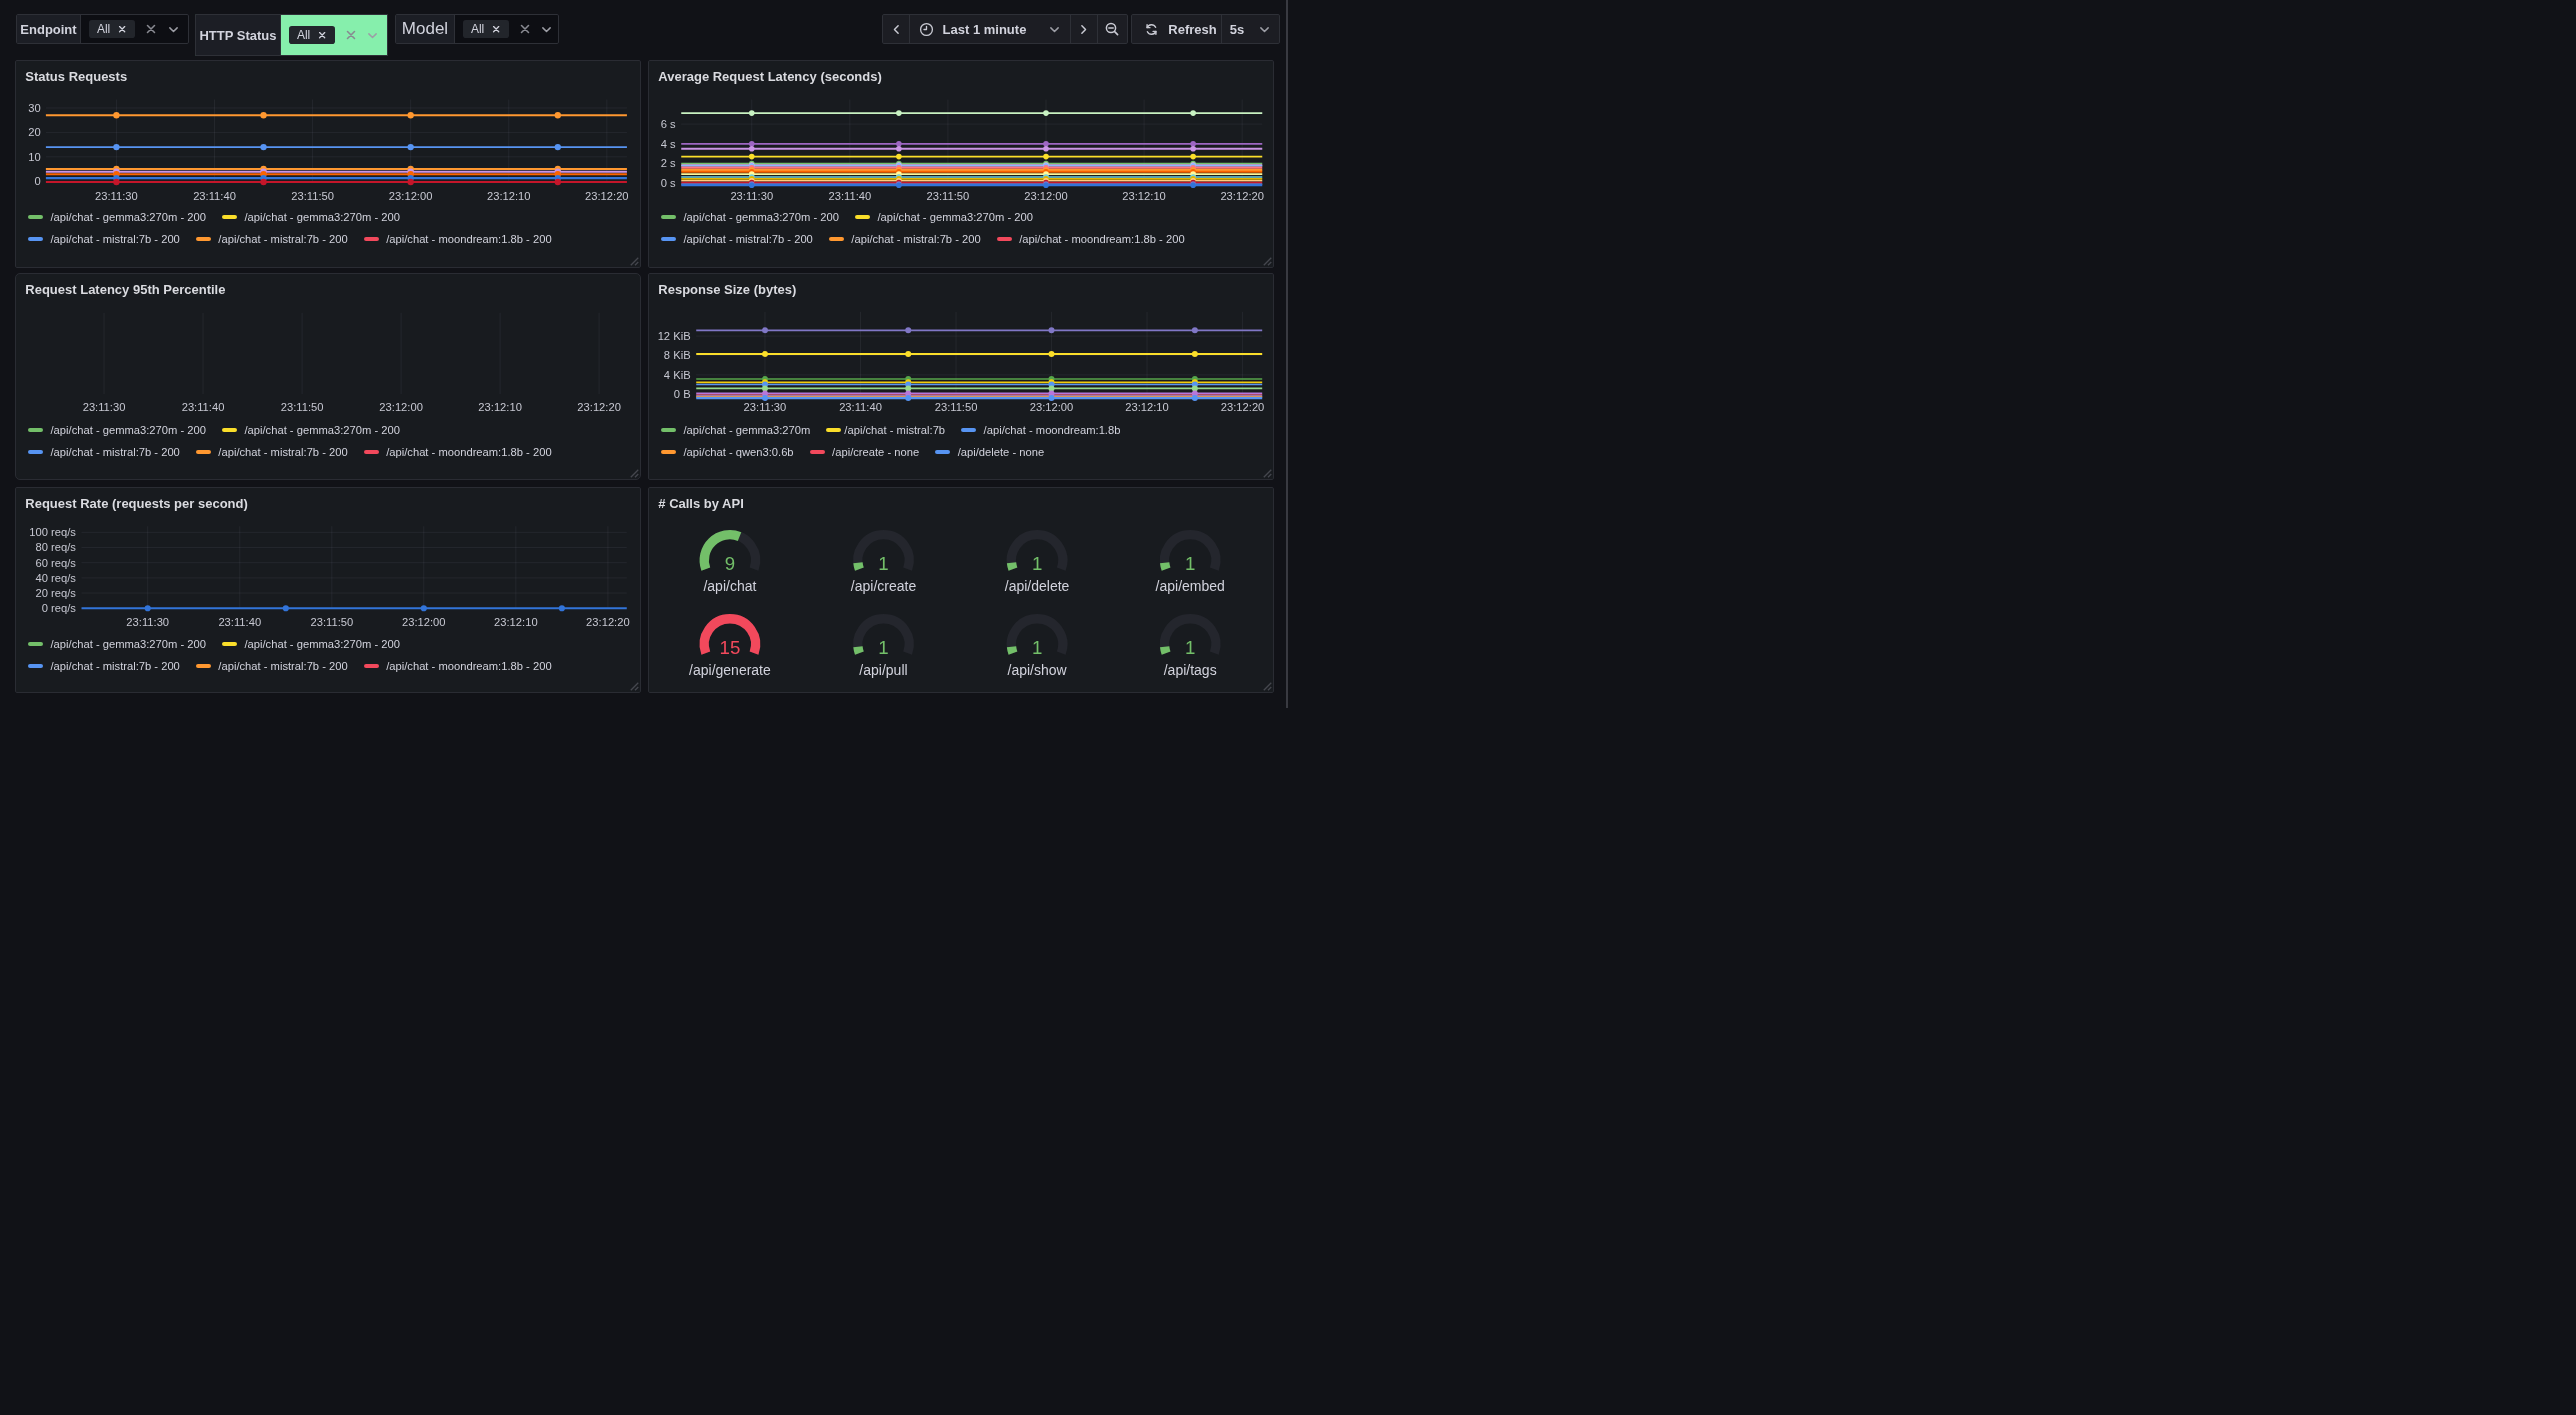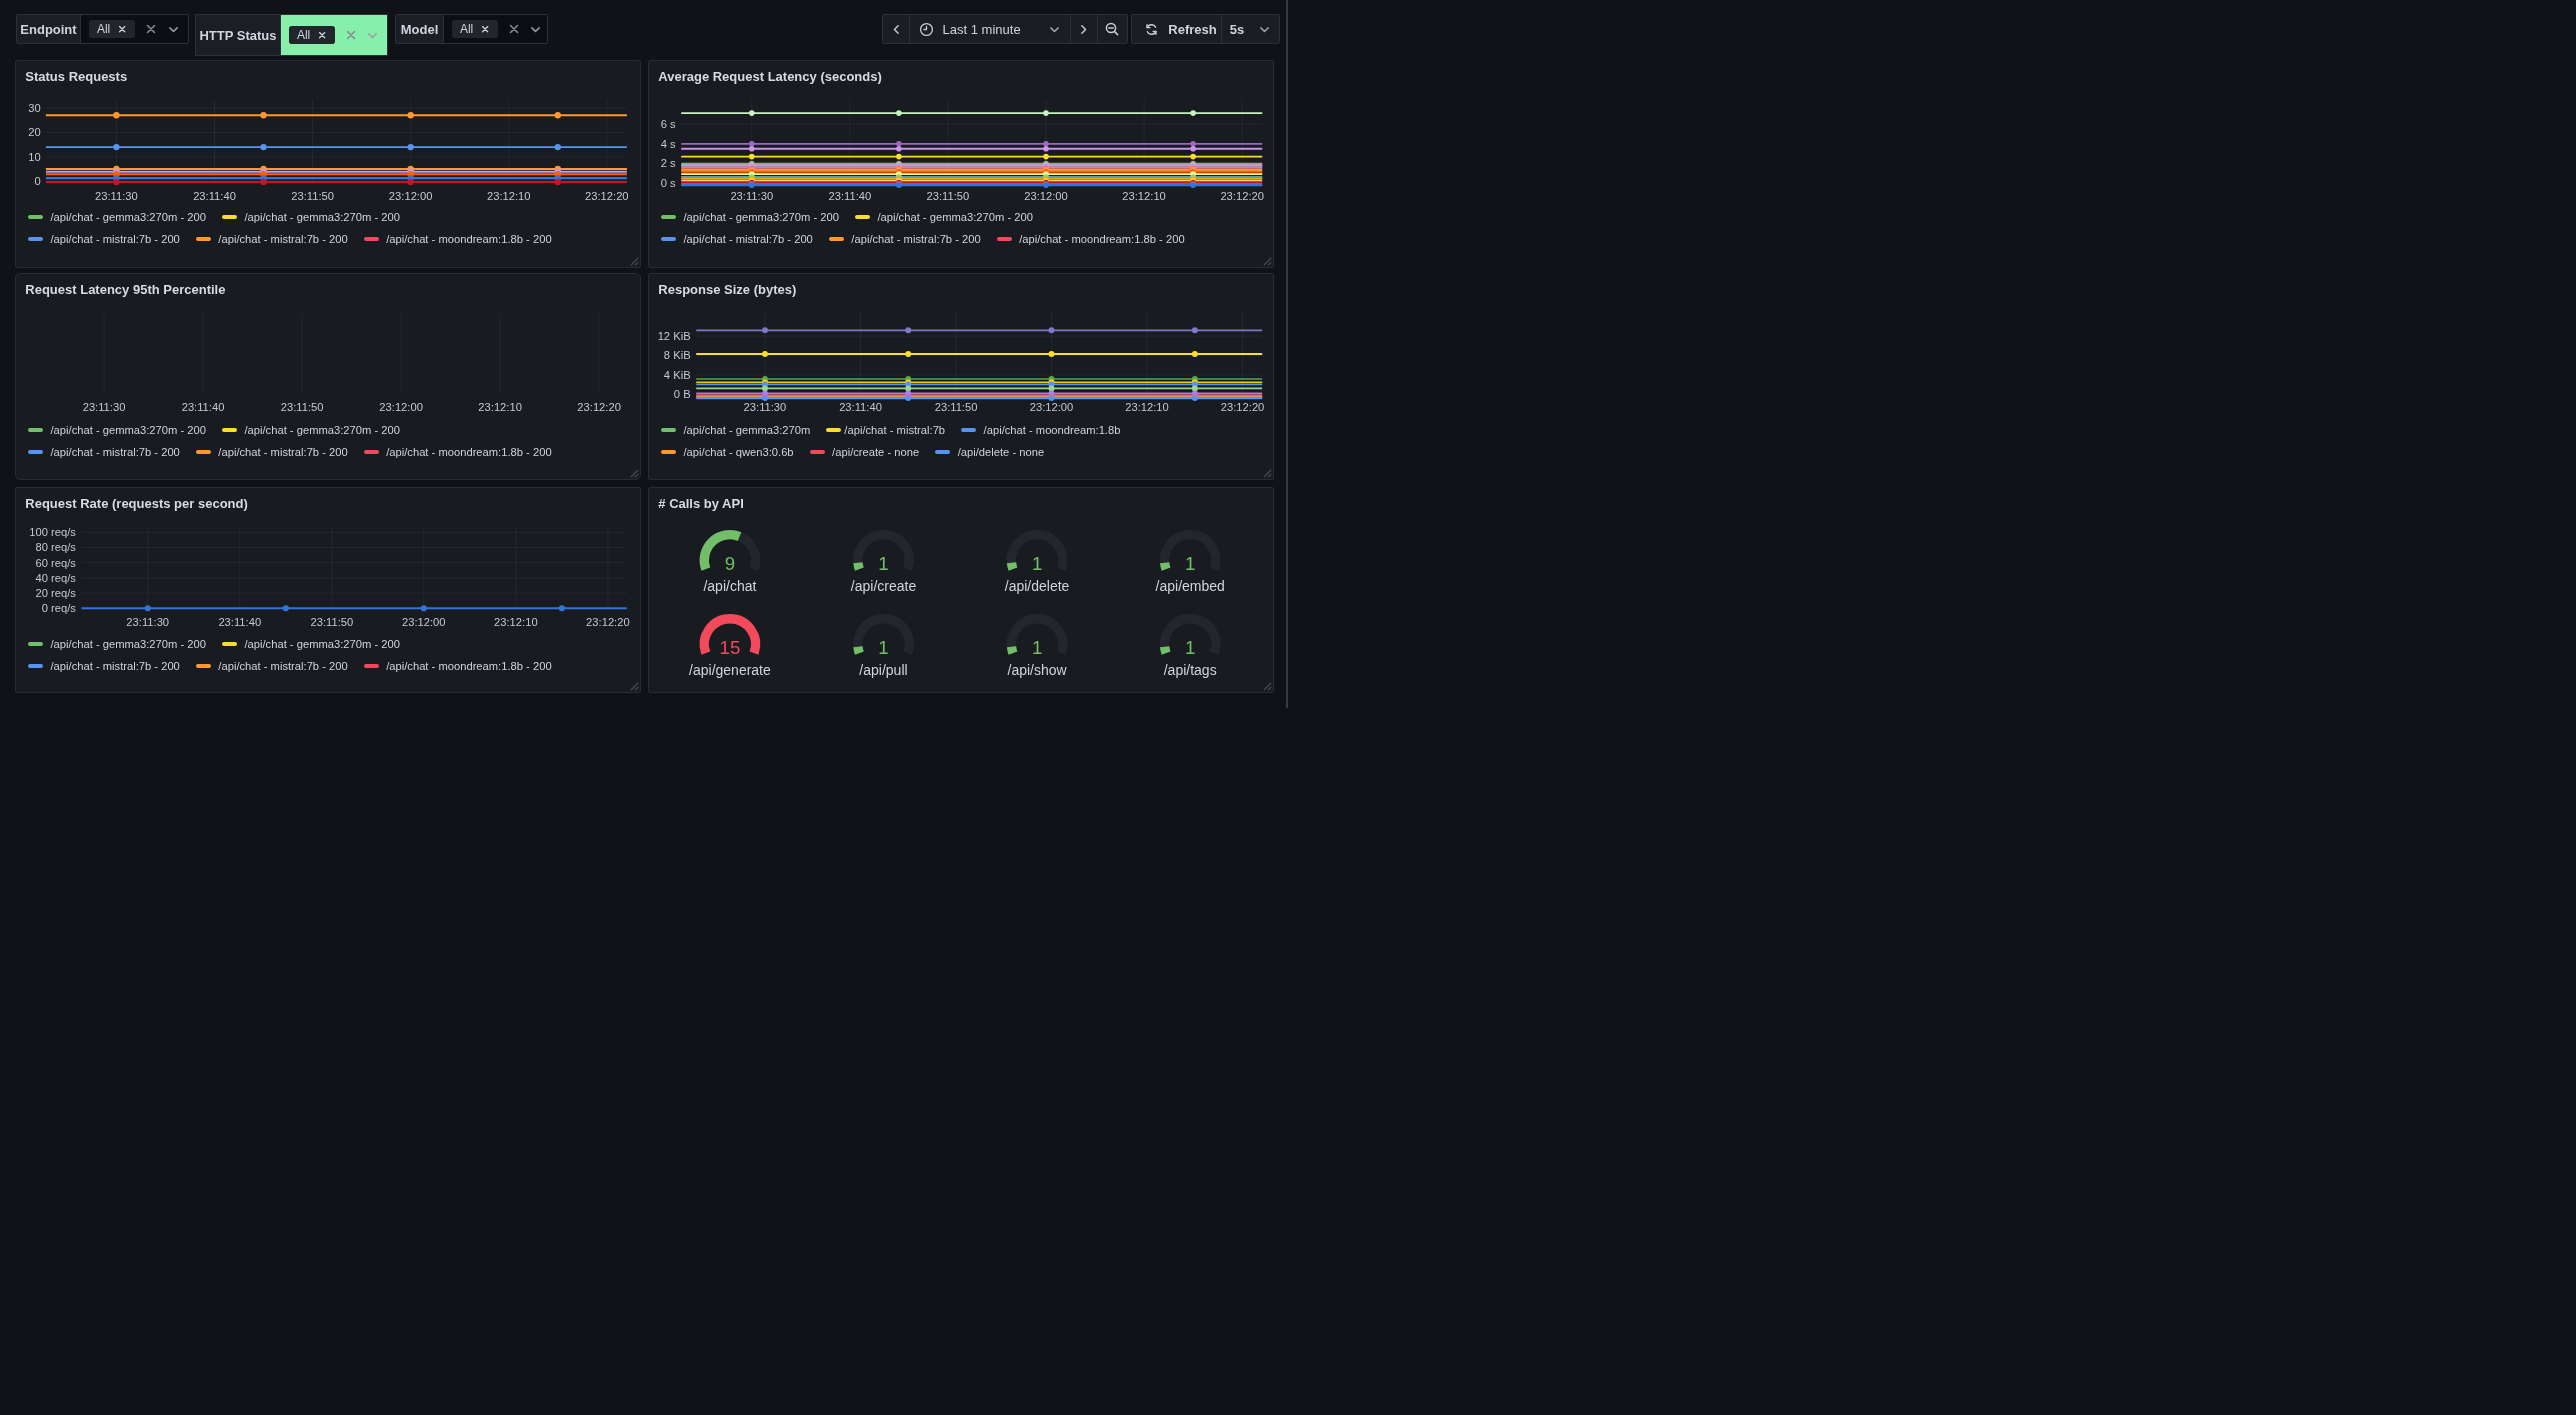--- a/index.html
+++ b/index.html
@@ -31,36 +31,36 @@
         <svg style="flex:none" width="14" height="14" viewBox="0 0 16 16">
           <path d="M4 4 L12 12 M12 4 L4 12" stroke="#888991" stroke-width="1.8" stroke-linecap="round"></path>
         </svg>
         <svg style="flex:none" width="13" height="13" viewBox="0 0 16 16">
           <path d="M3.5 6 L8 10.5 L12.5 6" fill="none" stroke="#9d9ea6" stroke-width="1.8" stroke-linecap="round" stroke-linejoin="round"></path>
         </svg>
       </span>
     </div>
   </div>
 <div style="position:absolute;left:395px;top:14px;height:30px;display:flex;border:0.9px solid #2e3037;border-radius:1.9px;box-sizing:border-box;background:#0d0e13">
-    <div style="width:48px;display:flex;align-items:center;justify-content:center;font-size:13px;font-weight:700;color:#d2d3dd;border-right:0.9px solid #2e3037;box-sizing:border-box;background:#1c1e25">Model</div>
+    <div style="width:59px;display:flex;align-items:center;justify-content:center;font-size:17px;font-weight:400;color:#d2d3dd;border-right:0.9px solid #2e3037;box-sizing:border-box;background:#1c1e25">Model</div>
     <div style="width:103px;display:flex;align-items:center;padding:0 8.4px;gap:9.3px;box-sizing:border-box">
       <span style="display:inline-flex;align-items:center;gap:6.5px;background:#22252b;border-radius:2.8px;height:18.7px;padding:0 7.5px;color:#d2d3dd;font-size:12px">All <svg style="flex:none" width="10.3" height="10.3" viewBox="0 0 16 16">
           <path d="M4 4 L12 12 M12 4 L4 12" stroke="#d2d3dd" stroke-width="2.0" stroke-linecap="round"></path>
         </svg></span>
       <span style="margin-left:auto;display:flex;align-items:center;gap:8.4px">
         <svg style="flex:none" width="14" height="14" viewBox="0 0 16 16">
           <path d="M4 4 L12 12 M12 4 L4 12" stroke="#888991" stroke-width="1.8" stroke-linecap="round"></path>
         </svg>
         <svg style="flex:none" width="13" height="13" viewBox="0 0 16 16">
           <path d="M3.5 6 L8 10.5 L12.5 6" fill="none" stroke="#9d9ea6" stroke-width="1.8" stroke-linecap="round" stroke-linejoin="round"></path>
         </svg>
       </span>
     </div>
   </div>
-<div style="position:absolute;left:882px;top:14px;height:30px;display:flex;align-items:stretch;background:#1c1d23;border:0.9px solid #2e3037;border-radius:1.9px;box-sizing:border-box;color:#d2d3dd;font-size:13px;font-weight:400">
+<div style="position:absolute;left:882px;top:14px;height:30px;display:flex;align-items:stretch;background:#1c1d23;border:0.9px solid #2e3037;border-radius:1.9px;box-sizing:border-box;color:#d2d3dd;font-size:13px;font-weight:700">
     <div style="width:26px;display:flex;align-items:center;justify-content:center">
       <svg style="flex:none" width="13" height="13" viewBox="0 0 16 16">
         <path d="M10 3.5 L5.5 8 L10 12.5" fill="none" stroke="#c9cad3" stroke-width="1.8" stroke-linecap="round" stroke-linejoin="round"></path>
       </svg>
     </div>
     <div style="width:0.9px;background:#2e3037"></div>
     <div style="width:160px;display:flex;align-items:center;gap:8.4px;padding:0 9.3px;box-sizing:border-box">
       <svg style="flex:none" width="15" height="15" viewBox="0 0 16 16">
         <circle cx="8" cy="8" r="6.3" fill="none" stroke="#c9cad3" stroke-width="1.4"></circle>
         <path d="M8 4.6 V8 H5.3" fill="none" stroke="#c9cad3" stroke-width="1.4" stroke-linecap="round" stroke-linejoin="round"></path>

